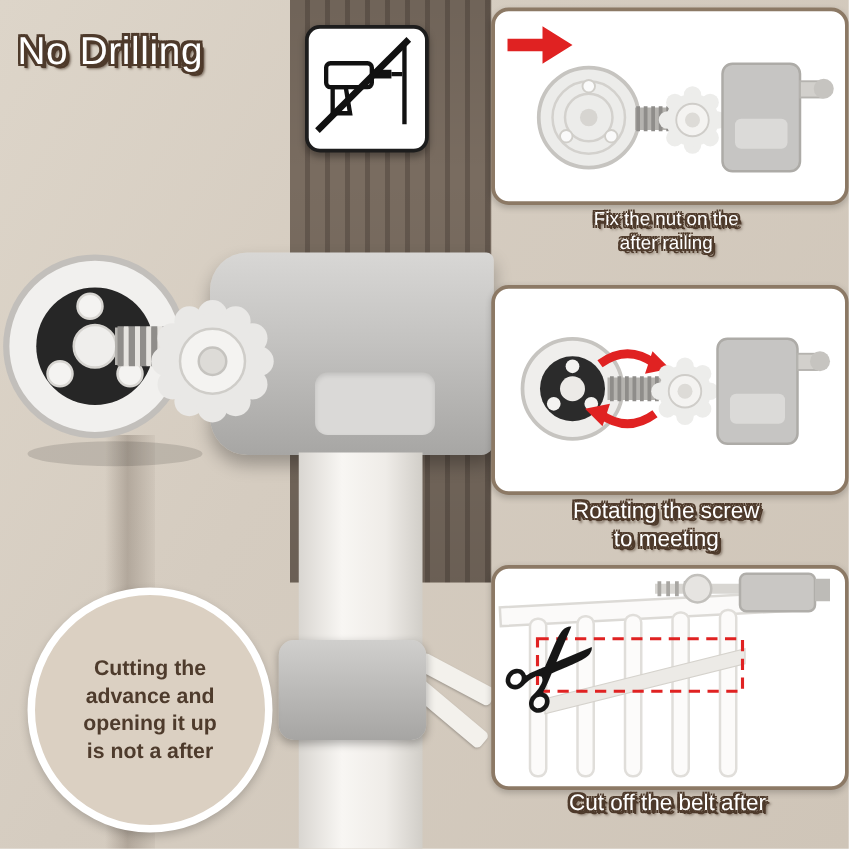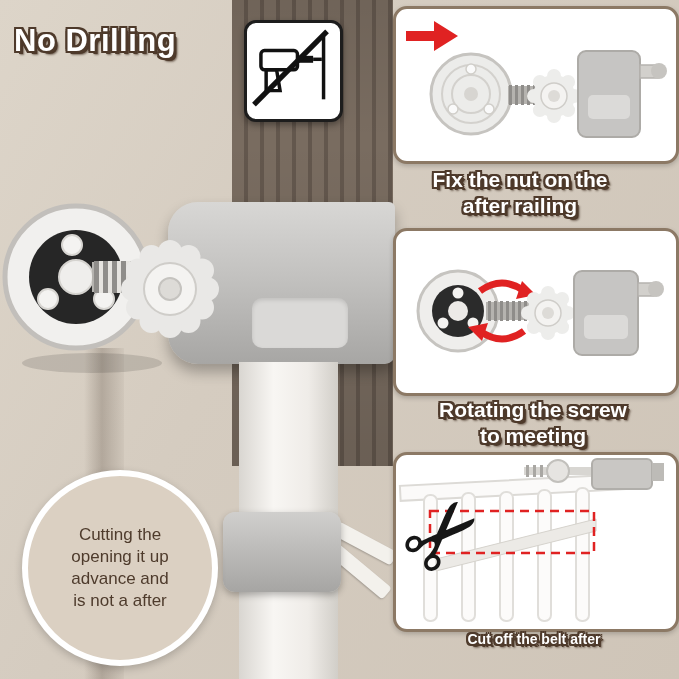--- a/index.html
+++ b/index.html
@@ -40,21 +40,21 @@
     background:linear-gradient(180deg,#d0cfcd 0%,#a6a5a3 100%);
     border-radius:12px;box-shadow:0 3px 7px rgba(0,0,0,0.28);
   }
   .strap{position:absolute;background:#f3f1ec;border-radius:4px;z-index:3;
     box-shadow:0 1px 2px rgba(0,0,0,0.25);}
   .strap1{left:332px;top:536px;width:66px;height:15px;transform:rotate(28deg);}
   .strap2{left:320px;top:562px;width:76px;height:15px;transform:rotate(40deg);}
   .mount-svg{position:absolute;left:0;top:195px;z-index:3;}
   
   .outline-text{
-    color:#ffffff;font-weight:bold;
+    color:#ffffff;font-weight:normal;
     text-shadow:
       -2px -2px 0 #4e3a2b, 2px -2px 0 #4e3a2b,
       -2px  2px 0 #4e3a2b, 2px  2px 0 #4e3a2b,
       -2px  0   0 #4e3a2b, 2px  0   0 #4e3a2b,
        0   -2px 0 #4e3a2b, 0    2px 0 #4e3a2b,
        3px  3px 0 #4e3a2b, 4px 4px 2px rgba(60,42,28,0.6);
   }
   .title{position:absolute;left:14px;top:20px;z-index:5;font-size:31px;line-height:1.35;letter-spacing:0.5px;}
   .title span{display:block;}
   
@@ -67,35 +67,35 @@
   .card{
     position:absolute;left:393px;width:280px;z-index:5;
     background:#ffffff;border:3px solid #8c7965;border-radius:14px;
     box-shadow:0 2px 5px rgba(0,0,0,0.2);
   }
   .card1{top:6px;height:152px;}
   .card2{top:228px;height:162px;}
   .card3{top:452px;height:174px;}
   .caption{position:absolute;z-index:5;text-align:center;line-height:1.25;}
   .caption span{display:block;}
-  .caption1{left:384px;top:167px;width:272px;font-size:21px;}
-  .caption2{left:397px;top:397px;width:272px;font-size:21px;}
-  .caption3{left:395px;top:631px;width:278px;font-size:14px;}
+  .caption1{left:397px;top:167px;width:272px;font-size:15px;}
+  .caption2{left:397px;top:397px;width:272px;font-size:18px;}
+  .caption3{left:395px;top:631px;width:278px;font-size:18px;}
   .scissors{
     position:absolute;left:8px;top:34px;z-index:2;
     font-size:94px;color:#161616;transform:rotate(-45deg);
     font-family:"DejaVu Sans",sans-serif;line-height:1;
   }
   
   .note{
     position:absolute;left:22px;top:470px;width:184px;height:184px;z-index:6;
     border-radius:50%;background:#dbd0c2;border:6px solid #ffffff;
     box-shadow:0 3px 8px rgba(0,0,0,0.2);
     display:flex;flex-direction:column;align-items:center;justify-content:center;
-    color:#4e3b2c;font-weight:normal;font-size:17px;line-height:1.3;text-align:center;
+    color:#4e3b2c;font-weight:bold;font-size:17px;line-height:1.3;text-align:center;
   }
   .note span{display:block;}
 </style>
 </head>
 <body>
 
 <div class="stage">
 
   <div class="slat-panel"></div>
   <div class="corner-shade"></div>
@@ -291,18 +291,18 @@
       <rect x="34" y="56" width="164" height="42" fill="none" stroke="#e02222" stroke-width="2.5" stroke-dasharray="9 6"></rect>
     </svg>
     <span class="scissors">✂</span>
   </div>
   <div class="caption caption3 outline-text">
     <span>Cut off the belt after</span>
   </div>
 
   <div class="note">
     <span>Cutting the</span>
+    <span>advance and</span>
     <span>opening it up</span>
-    <span>advance and</span>
     <span>is not a after</span>
   </div>
 
 </div>
 
 </body></html>

